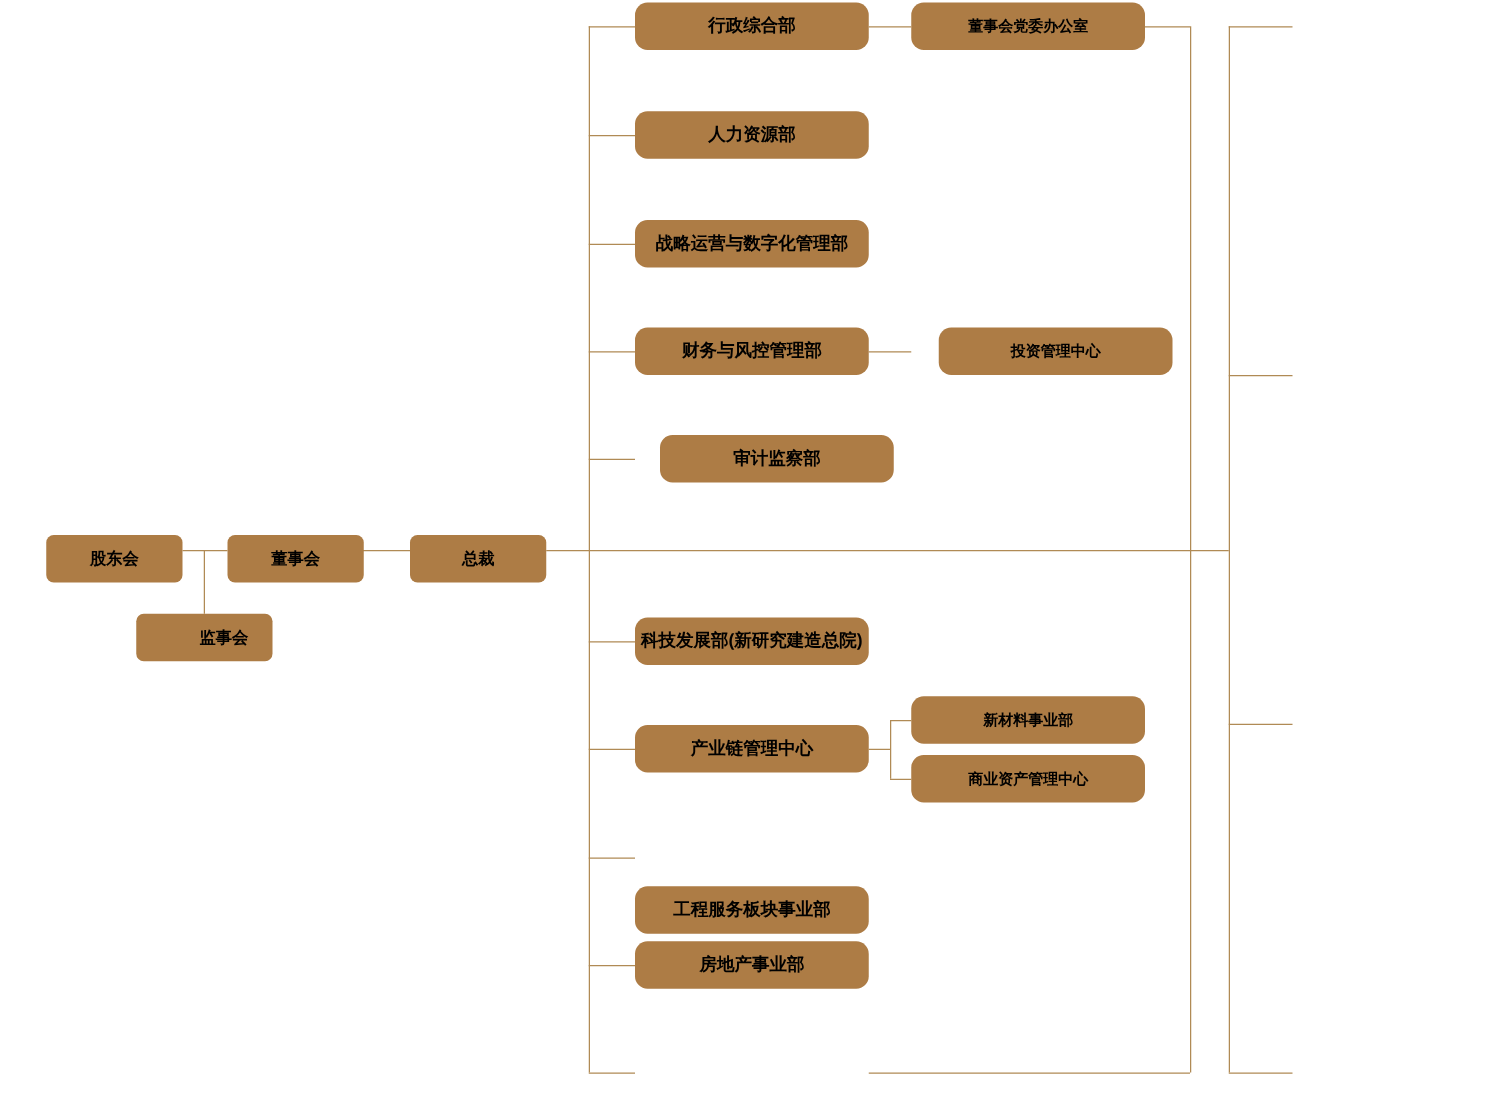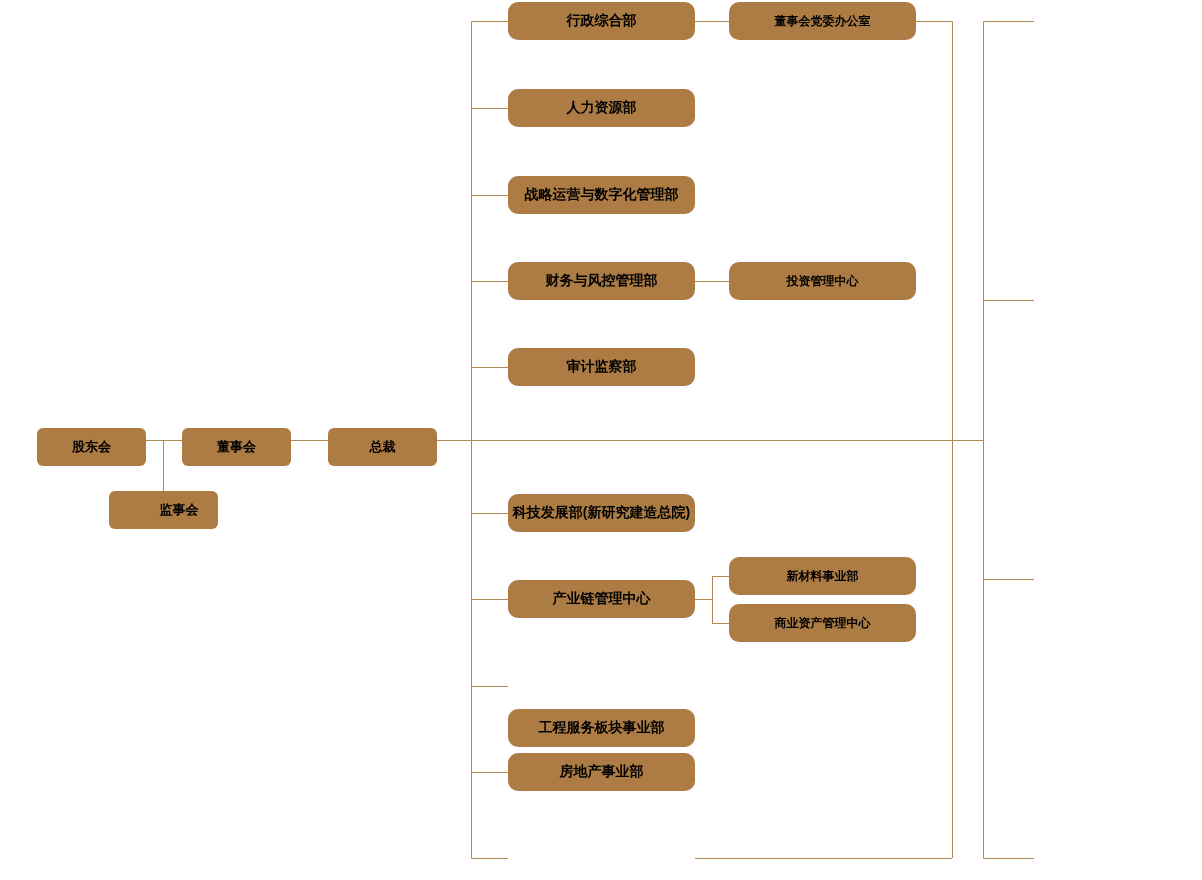--- a/index.html
+++ b/index.html
@@ -99,24 +99,24 @@
 
   <div class="node sm" style="left:37px; top:428px;">股东会</div>
   <div class="node sm" style="left:182px; top:428px;">董事会</div>
   <div class="node sm" style="left:328px; top:428px;">总裁</div>
   <div class="node sm" style="left:109px; top:491px;padding-left:31px;">监事会</div>
 
   <div class="node dept" style="top:2px;">行政综合部</div>
   <div class="node dept" style="top:89px;">人力资源部</div>
   <div class="node dept" style="top:176px;">战略运营与数字化管理部</div>
   <div class="node dept" style="top:262px;">财务与风控管理部</div>
-  <div class="node dept" style="top:348px;">审计监察部</div>
+  <div class="node dept" style="top:348px;margin-left:20px;">审计监察部</div>
   <div class="node dept" style="top:494px;">科技发展部(新研究建造总院)</div>
   <div class="node dept" style="top:580px;">产业链管理中心</div>
   <div class="node dept" style="top:667px;margin-top:42px;">工程服务板块事业部</div>
   <div class="node dept" style="top:753px;">房地产事业部</div>
 
   <div class="node attached" style="top:2px;">董事会党委办公室</div>
-  <div class="node attached" style="top:262px;">投资管理中心</div>
+  <div class="node attached" style="top:262px;margin-left:22px;">投资管理中心</div>
   <div class="node attached" style="top:557px;">新材料事业部</div>
   <div class="node attached" style="top:604px;">商业资产管理中心</div>
 
 </div>
 
 </body></html>

